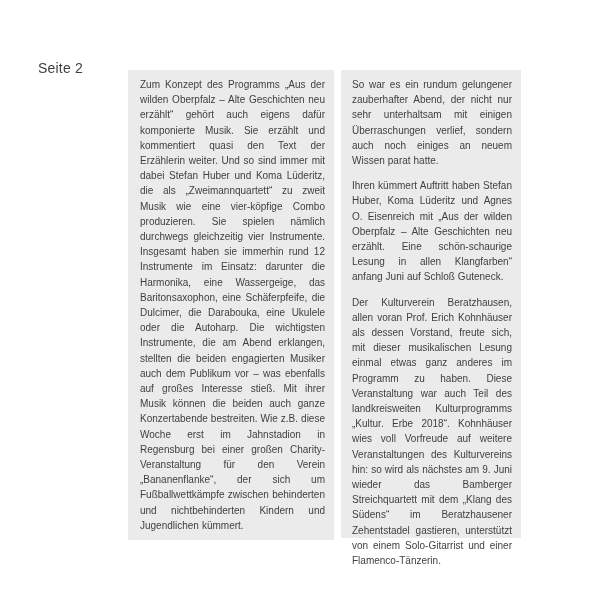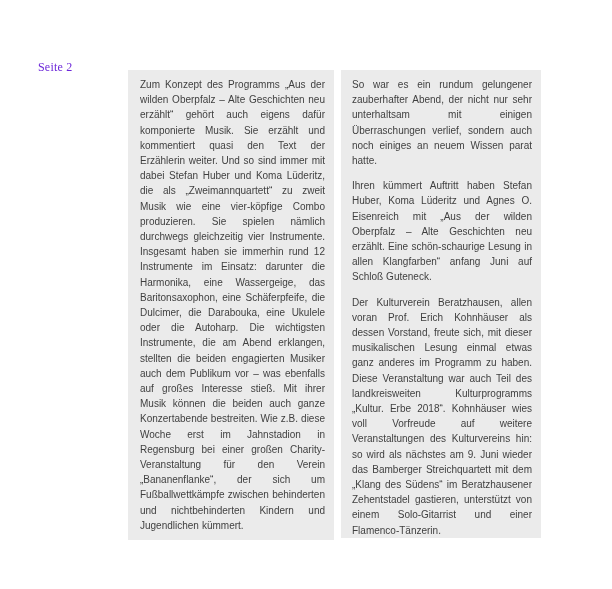--- a/index.html
+++ b/index.html
@@ -11,24 +11,23 @@
     height: 589px;
     background: #ffffff;
     position: relative;
     overflow: hidden;
     font-family: "Liberation Sans", sans-serif;
   }
   .page-label {
     position: absolute;
     left: 38px;
     top: 60px;
-    font-size: 12px;
-    color: #6d28d9;
+    font-size: 14px;
+    color: #404040;
     letter-spacing: 0.2px;
-    font-family: Liberation Serif, serif;
   }
   .text-block {
     position: absolute;
     top: 70px;
     background: #ebebeb;
     box-sizing: border-box;
     color: #3f3f3f;
     font-size: 10px;
     line-height: 15.2px;
     text-align: justify;
@@ -37,21 +36,21 @@
     word-spacing: 0.2px;
   }
   .col-left {
     left: 128px;
     width: 206px;
     height: 470px;
     padding: 7px 9px 16px 12px;
   }
   .col-right {
     left: 341px;
-    width: 200px;
+    width: 180px;
     height: 468px;
     padding: 7px 9px 16px 11px;
   }
   .text-block p {
     margin: 0 0 10px 0;
   }
   .text-block p:last-child {
     margin-bottom: 0;
   }
 </style>

